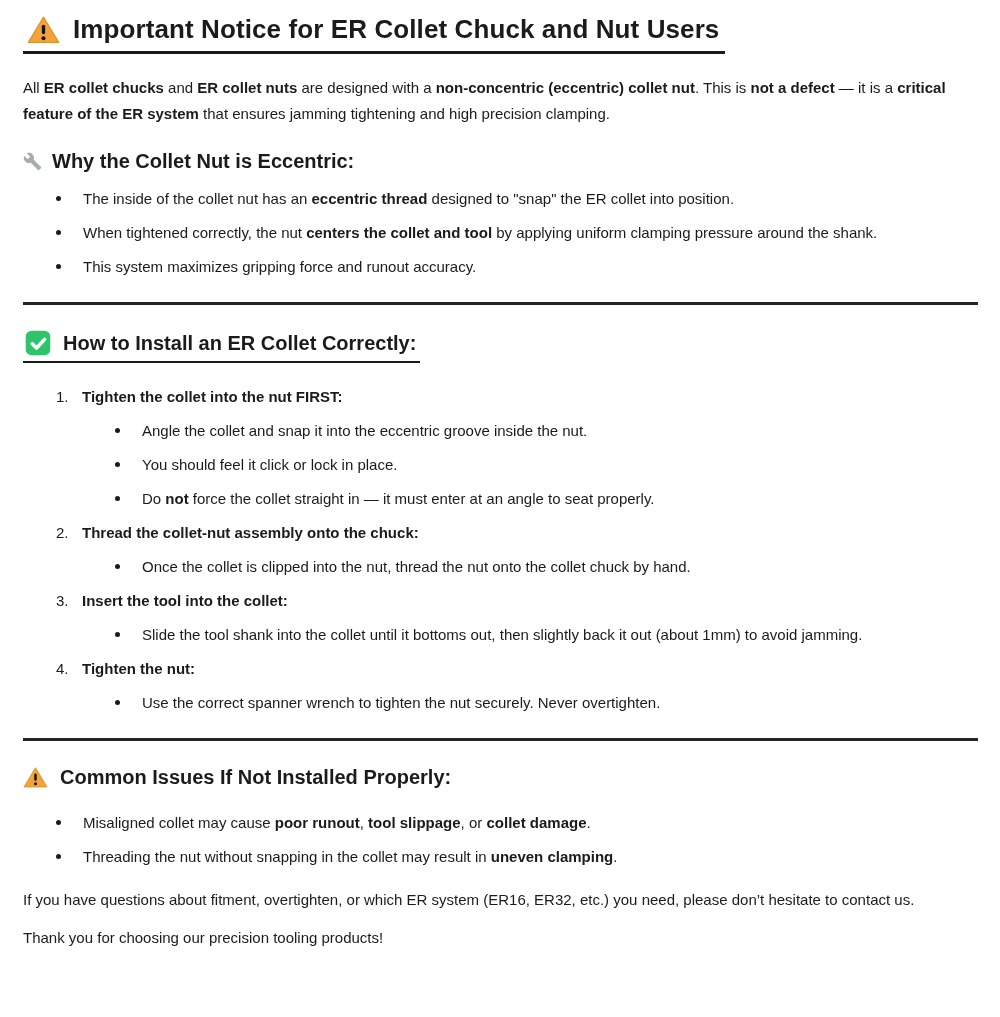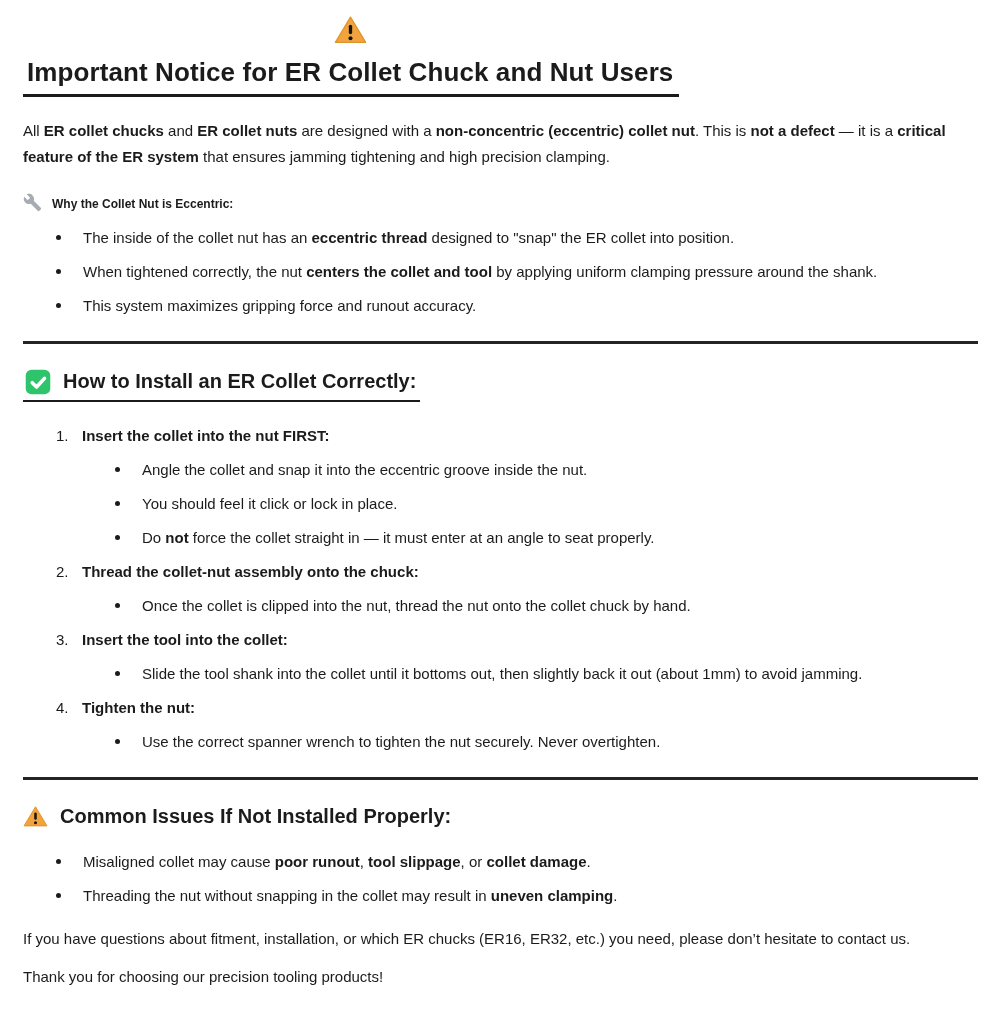--- a/index.html
+++ b/index.html
@@ -16,32 +16,31 @@
   }
   b{font-weight:700;}
 
   
   .title{
     display:inline-flex;align-items:center;gap:13px;
     margin:0;padding:0 6px 6px 4px;
     font-size:26px;font-weight:700;line-height:1.15;
     border-bottom:3px solid #1b1b1b;
     letter-spacing:.1px;
-    flex-direction:column;
   }
 
   
   .intro{margin:21px 0 0 0;line-height:26px;max-width:925px;}
   .outro{margin:22px 0 0 0;line-height:26px;max-width:945px;}
   .outro.thanks{margin-top:12px;}
 
   
   .sub-head{
-    display:flex;align-items:flex-end;gap:10px;
-    margin-top:23px;font-size:12px;font-weight:700;line-height:1.15;
+    display:flex;align-items:center;gap:10px;
+    margin-top:23px;font-size:20px;font-weight:700;line-height:1.15;
   }
 
   
   .section{
     display:inline-flex;align-items:center;gap:12px;
     margin:25px 0 8px 0;padding:0;
     font-size:20px;font-weight:700;line-height:1.15;
   }
   .section.underlined{padding:0 4px 5px 2px;border-bottom:2px solid #1b1b1b;}
 
@@ -111,21 +110,21 @@
     <svg width="26" height="26" viewBox="0 0 36 36" aria-hidden="true">
       <rect x="1" y="1" width="34" height="34" rx="8" fill="#2EC46B"></rect>
       <path class="check-stroke" d="M10 19 l6 6 L27 13"></path>
     </svg>
     <span>How to Install an ER Collet Correctly:</span>
   </h2>
 
   <div class="step-list">
       <div class="step-row">
         <span class="num">1.</span>
-        <span class="txt"><b>Insert the collet into the nut FIRST:</b></span>
+        <span class="txt"><b>Tighten the collet into the nut FIRST:</b></span>
       </div>
       <div class="bullet-row lvl2">
         <span class="dot"></span>
         <span class="txt"><span>Angle the collet and snap it into the eccentric groove inside the nut.</span></span>
       </div>
       <div class="bullet-row lvl2">
         <span class="dot"></span>
         <span class="txt"><span>You should feel it click or lock in place.</span></span>
       </div>
       <div class="bullet-row lvl2">
@@ -173,16 +172,16 @@
       <div class="bullet-row">
         <span class="dot"></span>
         <span class="txt"><span>Misaligned collet may cause </span><b>poor runout</b><span>, </span><b>tool slippage</b><span>, or </span><b>collet damage</b><span>.</span></span>
       </div>
       <div class="bullet-row">
         <span class="dot"></span>
         <span class="txt"><span>Threading the nut without snapping in the collet may result in </span><b>uneven clamping</b><span>.</span></span>
       </div>
     </div>
 
-  <p class="outro"><span>If you have questions about fitment, installation, or which ER chucks (ER16, ER32, etc.) you need, please don’t hesitate to contact us.</span></p>
+  <p class="outro"><span>If you have questions about fitment, overtighten, or which ER system (ER16, ER32, etc.) you need, please don’t hesitate to contact us.</span></p>
   <p class="outro thanks"><span>Thank you for choosing our precision tooling products!</span></p>
 
 </div>
 
 </body></html>

